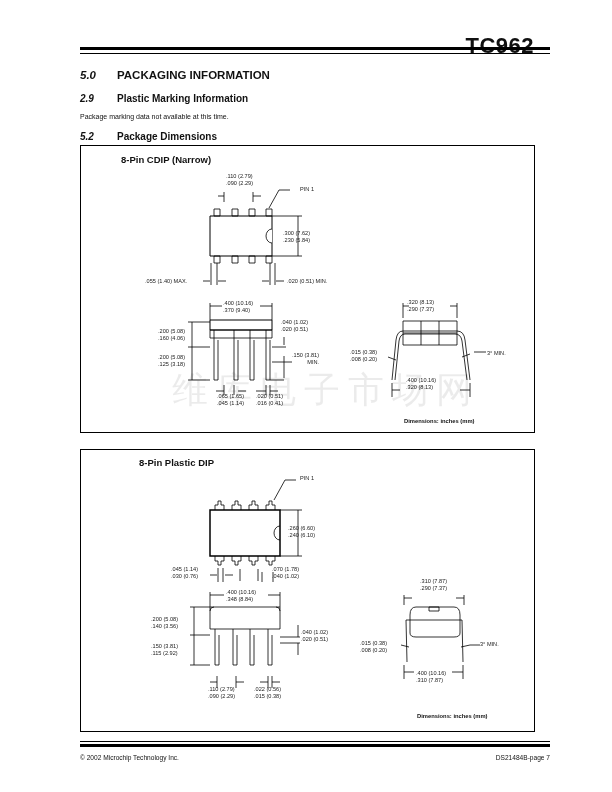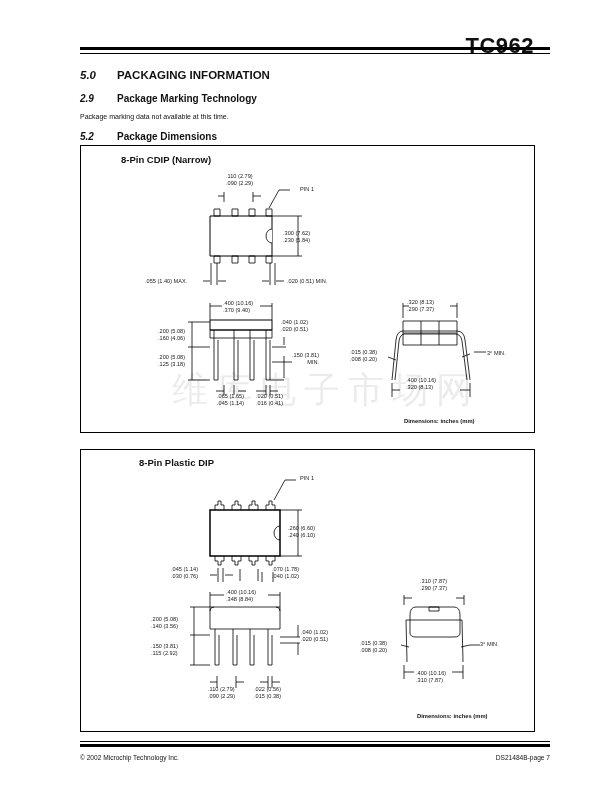--- a/index.html
+++ b/index.html
@@ -28,21 +28,21 @@
 <body>
 
 <div class="abs hdr-title">TC962</div>
 <div class="abs rule-thick" style="top:47px;"></div>
 <div class="abs rule-thin" style="top:53px;"></div>
 
 <div class="abs h1">
   <span class="num">5.0</span><span>PACKAGING INFORMATION</span>
 </div>
 <div class="abs h2" style="top:93px;">
-  <span class="num">2.9</span><span>Package Marking Technology</span>
+  <span class="num">2.9</span><span>Plastic Marking Information</span>
 </div>
 <div class="abs para">Package marking data not available at this time.</div>
 <div class="abs h2" style="top:131px;">
   <span class="num">5.2</span><span>Package Dimensions</span>
 </div>
 
 <div class="abs box" style="top:145px; height:286px;"></div>
 <div class="abs box-title" style="left:121px; top:154px;">8-Pin CDIP (Narrow)</div>
 
 <div class="abs box" style="top:449px; height:281px;"></div>

